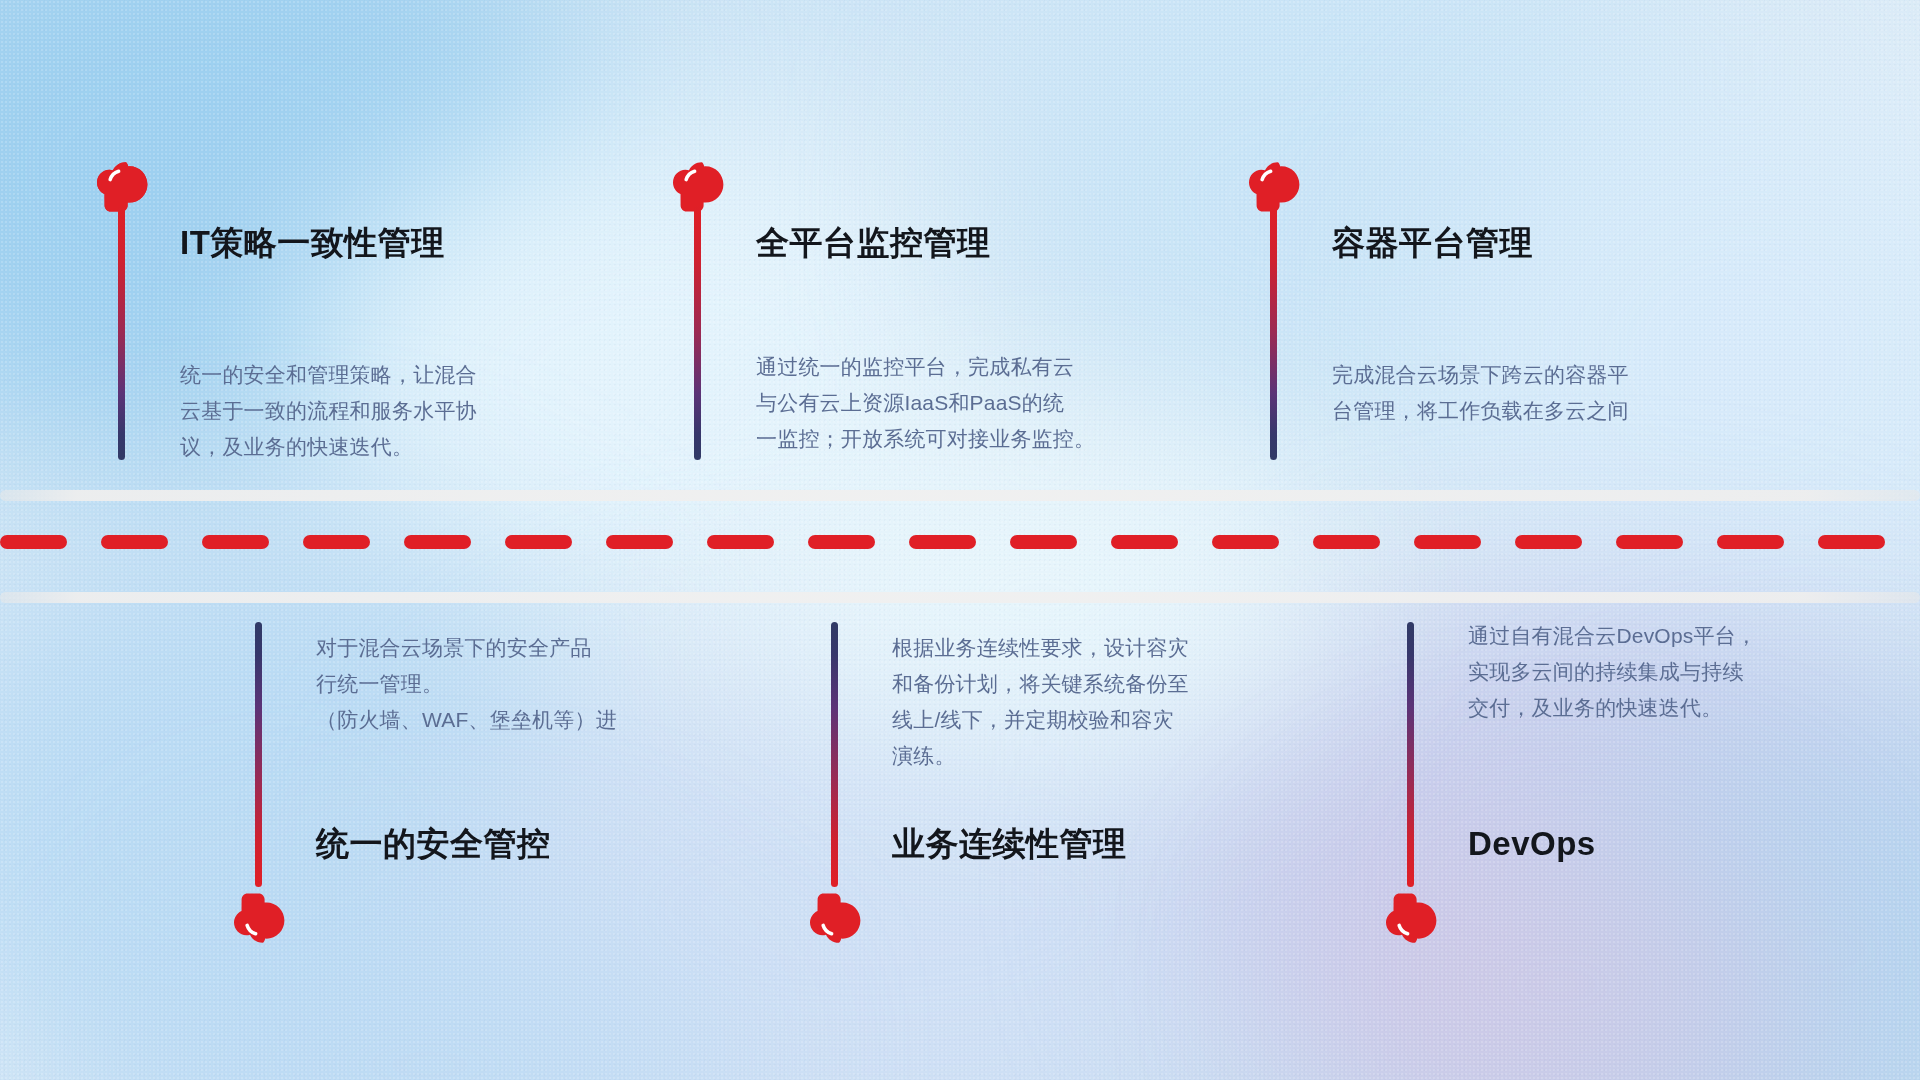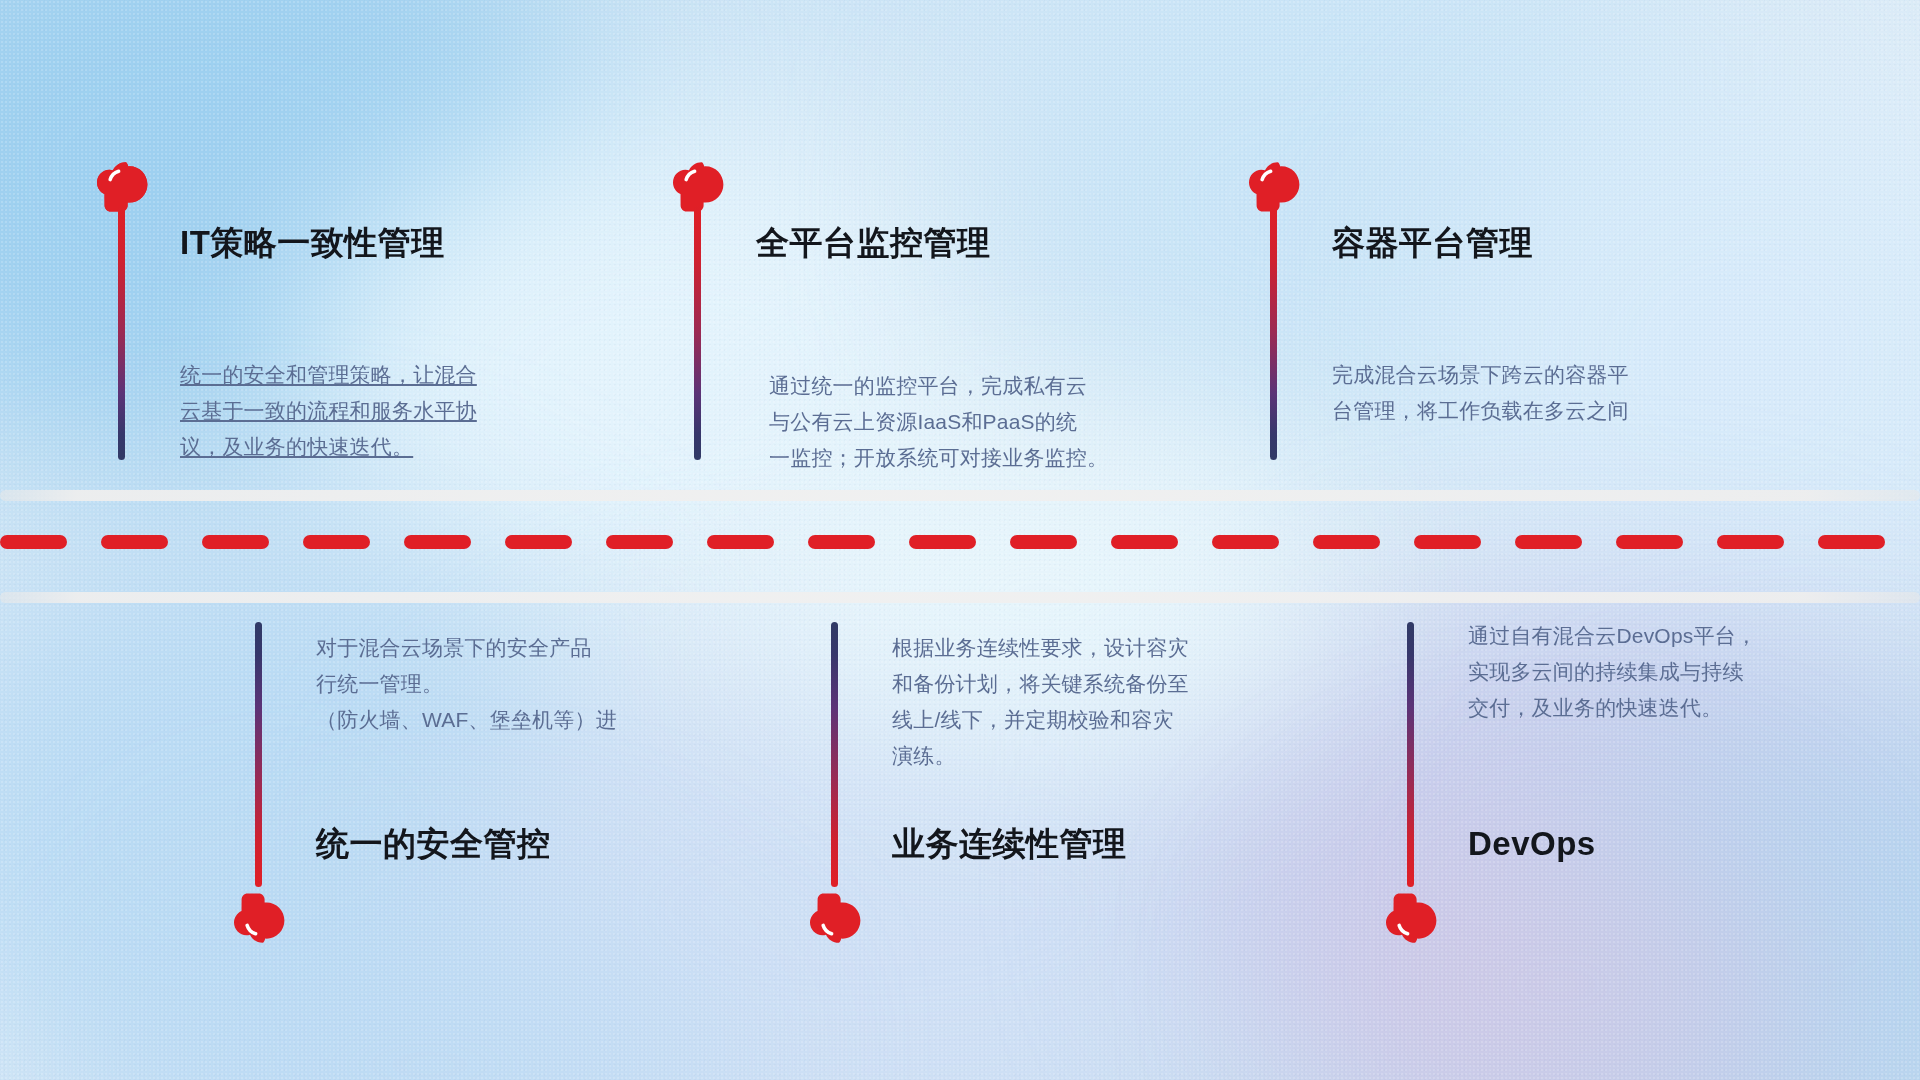--- a/index.html
+++ b/index.html
@@ -169,37 +169,37 @@
   <div class="item">
     <div class="cloud-icon" style="left:94px; top:160px;">
       <svg viewBox="0 0 62 52" xmlns="http://www.w3.org/2000/svg">
         <path d="M31.6 2.2c-5.6 0-10.4 3.3-12.6 8.1-1.1-.4-2.3-.6-3.5-.6C8.6 9.7 3 15.4 3 22.4c0 5.2 3.1 9.7 7.5 11.7l.1 11.5c0 3.3 2.6 6 5.8 6h11.4c3.2 0 5.8-2.7 5.8-6v-3.1c.6.1 1.3.1 1.9.1 9.9 0 17.9-8.1 17.9-18.1S45.4 6.3 35.5 6.3c-.4 0-.8 0-1.2.1-.8-2.5-1.6-4.2-2.7-4.2z" fill="#e01f26"></path>
         <path d="M31.6 2.2c-5.6 0-10.4 3.3-12.6 8.1-1.1-.4-2.3-.6-3.5-.6C8.6 9.7 3 15.4 3 22.4c0 5.2 3.1 9.7 7.5 11.7l.1 11.5c0 3.3 2.6 6 5.8 6h11.4c3.2 0 5.8-2.7 5.8-6v-3.1c.6.1 1.3.1 1.9.1 9.9 0 17.9-8.1 17.9-18.1S45.4 6.3 35.5 6.3c-.4 0-.8 0-1.2.1-.8-2.5-1.6-4.2-2.7-4.2z" fill="#e01f26"></path>
         <path d="M16.2 19.6c1.2-4 4.4-7.1 8.4-8.3" fill="none" stroke="#ffffff" stroke-width="3.6" stroke-linecap="round"></path>
       </svg>
     </div>
     <div class="stem down" style="left:118px; top:205px; height:255px;"></div>
     <div class="item-title" style="left:180px; top:223px;">IT策略一致性管理</div>
-    <div class="item-body" style="left:180px; top:357px; width:440px;text-decoration:underline;">
+    <div class="item-body" style="left:180px; top:357px; width:440px;">
       <span class="bline">统一的安全和管理策略，让混合</span>
       <span class="bline">云基于一致的流程和服务水平协</span>
       <span class="bline">议，及业务的快速迭代。</span>
     </div>
   </div>
 
   <div class="item">
     <div class="cloud-icon" style="left:670px; top:160px;">
       <svg viewBox="0 0 62 52" xmlns="http://www.w3.org/2000/svg">
         <path d="M31.6 2.2c-5.6 0-10.4 3.3-12.6 8.1-1.1-.4-2.3-.6-3.5-.6C8.6 9.7 3 15.4 3 22.4c0 5.2 3.1 9.7 7.5 11.7l.1 11.5c0 3.3 2.6 6 5.8 6h11.4c3.2 0 5.8-2.7 5.8-6v-3.1c.6.1 1.3.1 1.9.1 9.9 0 17.9-8.1 17.9-18.1S45.4 6.3 35.5 6.3c-.4 0-.8 0-1.2.1-.8-2.5-1.6-4.2-2.7-4.2z" fill="#e01f26"></path>
         <path d="M16.2 19.6c1.2-4 4.4-7.1 8.4-8.3" fill="none" stroke="#ffffff" stroke-width="3.6" stroke-linecap="round"></path>
       </svg>
     </div>
     <div class="stem down" style="left:694px; top:205px; height:255px;"></div>
     <div class="item-title" style="left:756px; top:223px;">全平台监控管理</div>
-    <div class="item-body" style="left:756px; top:368px; width:460px;margin-left:13px;">
+    <div class="item-body" style="left:756px; top:349px; width:460px;">
       <span class="bline">通过统一的监控平台，完成私有云</span>
       <span class="bline">与公有云上资源IaaS和PaaS的统</span>
       <span class="bline">一监控；开放系统可对接业务监控。</span>
     </div>
   </div>
 
   <div class="item">
     <div class="cloud-icon" style="left:1246px; top:160px;">
       <svg viewBox="0 0 62 52" xmlns="http://www.w3.org/2000/svg">
         <path d="M31.6 2.2c-5.6 0-10.4 3.3-12.6 8.1-1.1-.4-2.3-.6-3.5-.6C8.6 9.7 3 15.4 3 22.4c0 5.2 3.1 9.7 7.5 11.7l.1 11.5c0 3.3 2.6 6 5.8 6h11.4c3.2 0 5.8-2.7 5.8-6v-3.1c.6.1 1.3.1 1.9.1 9.9 0 17.9-8.1 17.9-18.1S45.4 6.3 35.5 6.3c-.4 0-.8 0-1.2.1-.8-2.5-1.6-4.2-2.7-4.2z" fill="#e01f26"></path>

